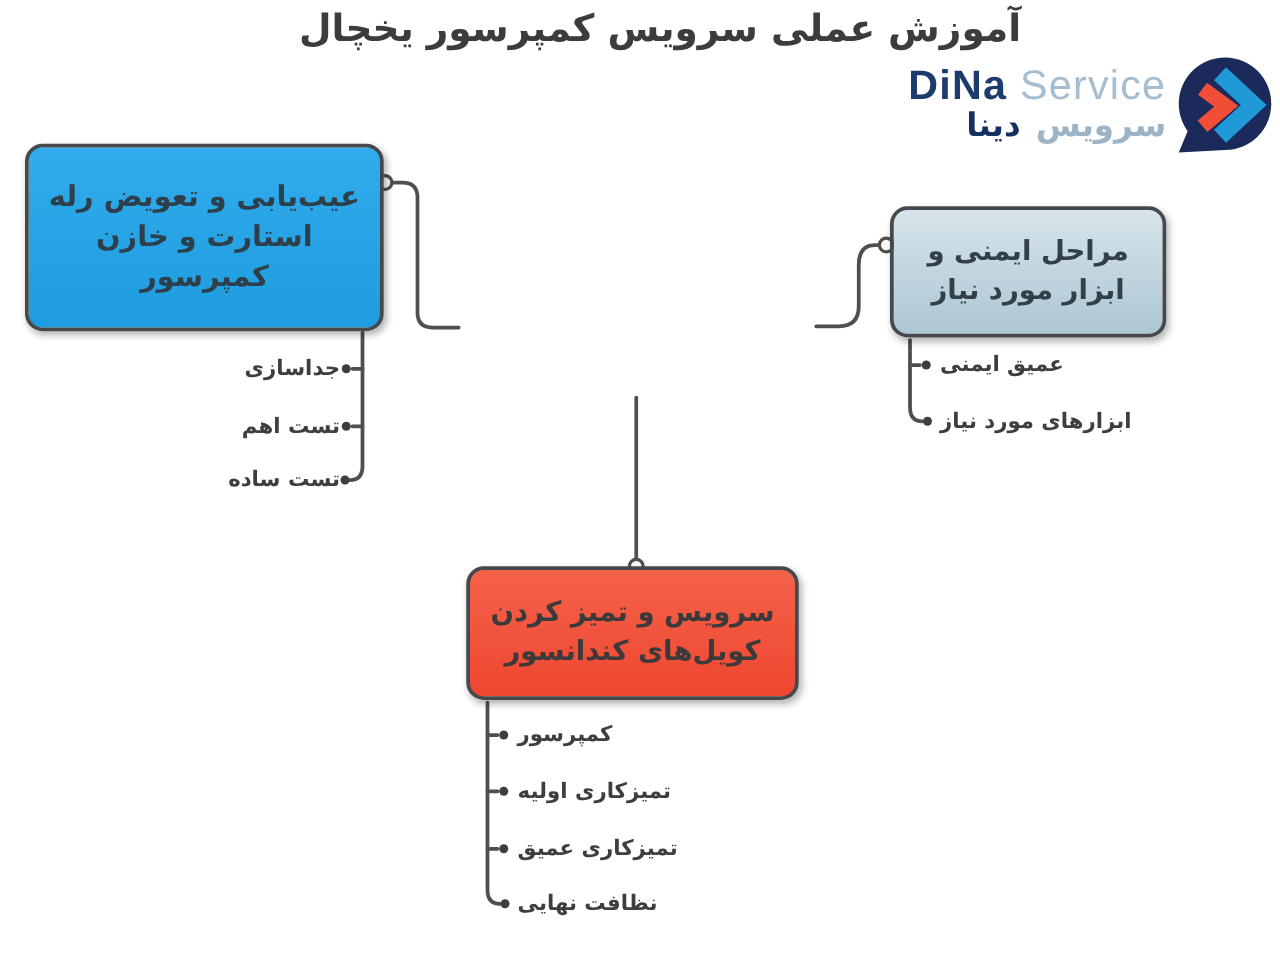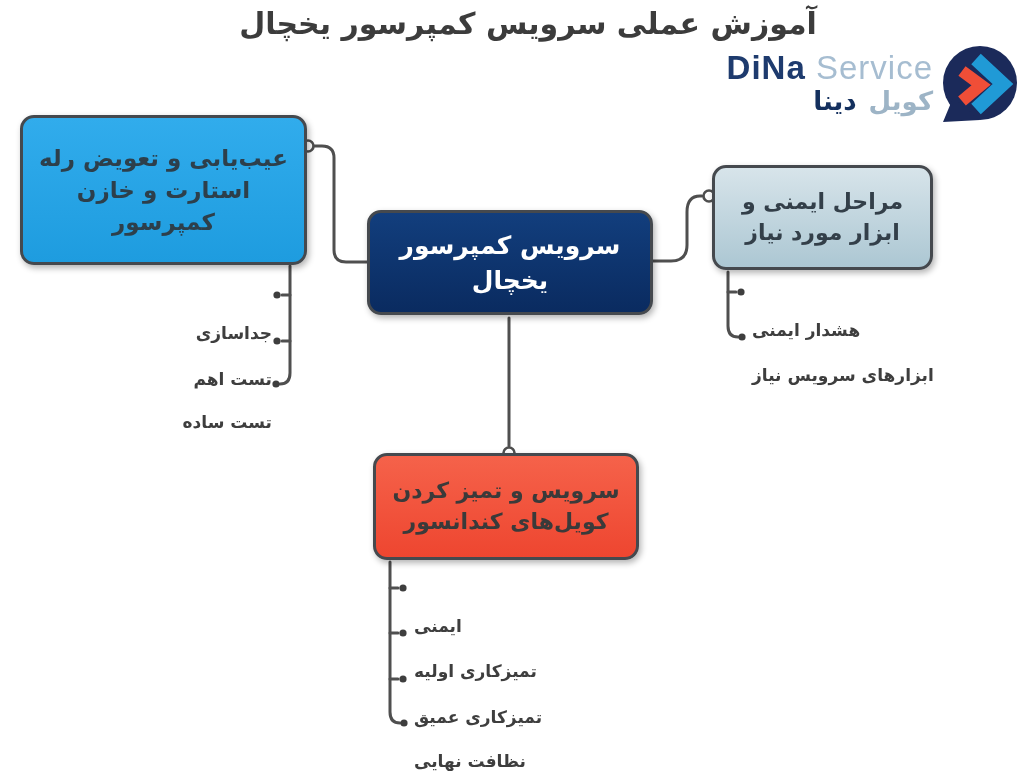--- a/index.html
+++ b/index.html
@@ -40,41 +40,41 @@
                  color:#2d3f4b; background:linear-gradient(180deg,#31acec 0%,#1e9cdf 100%); }
   .node-center { left:367px; top:210px; width:286px; height:105px; font-size:25px;
                  color:#ffffff; background:linear-gradient(180deg,#123e7d 0%,#0a2b60 100%); }
   .node-right  { left:712px; top:165px; width:221px; height:105px; font-size:22px;
                  color:#333f49; background:linear-gradient(180deg,#d7e4ea 0%,#acc7d3 100%); }
   .node-bottom { left:373px; top:453px; width:266px; height:107px; font-size:22px;
                  color:#3a3a3a; background:linear-gradient(180deg,#f5624a 0%,#ee4630 100%); }
 
   
   .leaf { position:absolute; transform:translateY(-50%); font-size:17px;
-          font-weight:bold; color:#3e3e3e; white-space:nowrap; direction:rtl;margin-top:38px; }
+          font-weight:bold; color:#3e3e3e; white-space:nowrap; direction:rtl; }
   .leaf-l { right:752px; text-align:right; }
   .leaf-r { left:752px; }
   .leaf-b { left:414px; }
 </style>
 </head>
 <body>
 
 <div class="canvas">
 
   <div class="page-title">آموزش عملی سرویس کمپرسور یخچال</div>
 
   <div class="logo">
     <div class="logo-text">
       <div class="logo-en">
         <span class="en1">DiNa</span>
         <span class="en2">Service</span>
       </div>
       <div class="logo-fa">
         <span class="fa1">دینا</span>
-        <span class="fa2">کویل</span>
+        <span class="fa2">سرویس</span>
       </div>
     </div>
     <svg width="77" height="83" viewBox="0 0 77 83">
       <g fill="#1b2a5a">
         <circle cx="39" cy="41" r="37"></circle>
         <path d="M39 78 L2 80 L12 56 Z"></path>
       </g>
       <polyline points="35,17 62,42 35,67" fill="none" stroke="#209ad6" stroke-width="14"></polyline>
       <polyline points="21,29 40,43 21,59" fill="none" stroke="#f04e37" stroke-width="12"></polyline>
     </svg>
@@ -107,29 +107,28 @@
     <path class="wire" d="M390 588 H398"></path>
     <path class="wire" d="M390 633 H398"></path>
     <path class="wire" d="M390 679 H398"></path>
     <circle class="dot" cx="403" cy="588" r="3.6"></circle>
     <circle class="dot" cx="403" cy="633" r="3.6"></circle>
     <circle class="dot" cx="403" cy="679" r="3.6"></circle>
     <circle class="dot" cx="404" cy="723" r="3.6"></circle>
   </svg>
 
   <div class="node node-left">عیب‌یابی و تعویض رله استارت و خازن کمپرسور</div>
-  <div class="node node-center">سرویس کمپرسور یخچال</div>
   <div class="node node-right">مراحل ایمنی و ابزار مورد نیاز</div>
   <div class="node node-bottom">سرویس و تمیز کردن کویل‌های کندانسور</div>
 
   <div class="leaf leaf-l" style="top:295px">جداسازی</div>
   <div class="leaf leaf-l" style="top:341px">تست اهم</div>
   <div class="leaf leaf-l" style="top:384px">تست ساده</div>
 
-  <div class="leaf leaf-r" style="top:292px">هشدار ایمنی</div>
-  <div class="leaf leaf-r" style="top:337px">ابزارهای سرویس نیاز</div>
+  <div class="leaf leaf-r" style="top:292px">عمیق ایمنی</div>
+  <div class="leaf leaf-r" style="top:337px">ابزارهای مورد نیاز</div>
 
-  <div class="leaf leaf-b" style="top:588px">ایمنی</div>
+  <div class="leaf leaf-b" style="top:588px">کمپرسور</div>
   <div class="leaf leaf-b" style="top:633px">تمیزکاری اولیه</div>
   <div class="leaf leaf-b" style="top:679px">تمیزکاری عمیق</div>
   <div class="leaf leaf-b" style="top:723px">نظافت نهایی</div>
 
 </div>
 
 </body></html>

